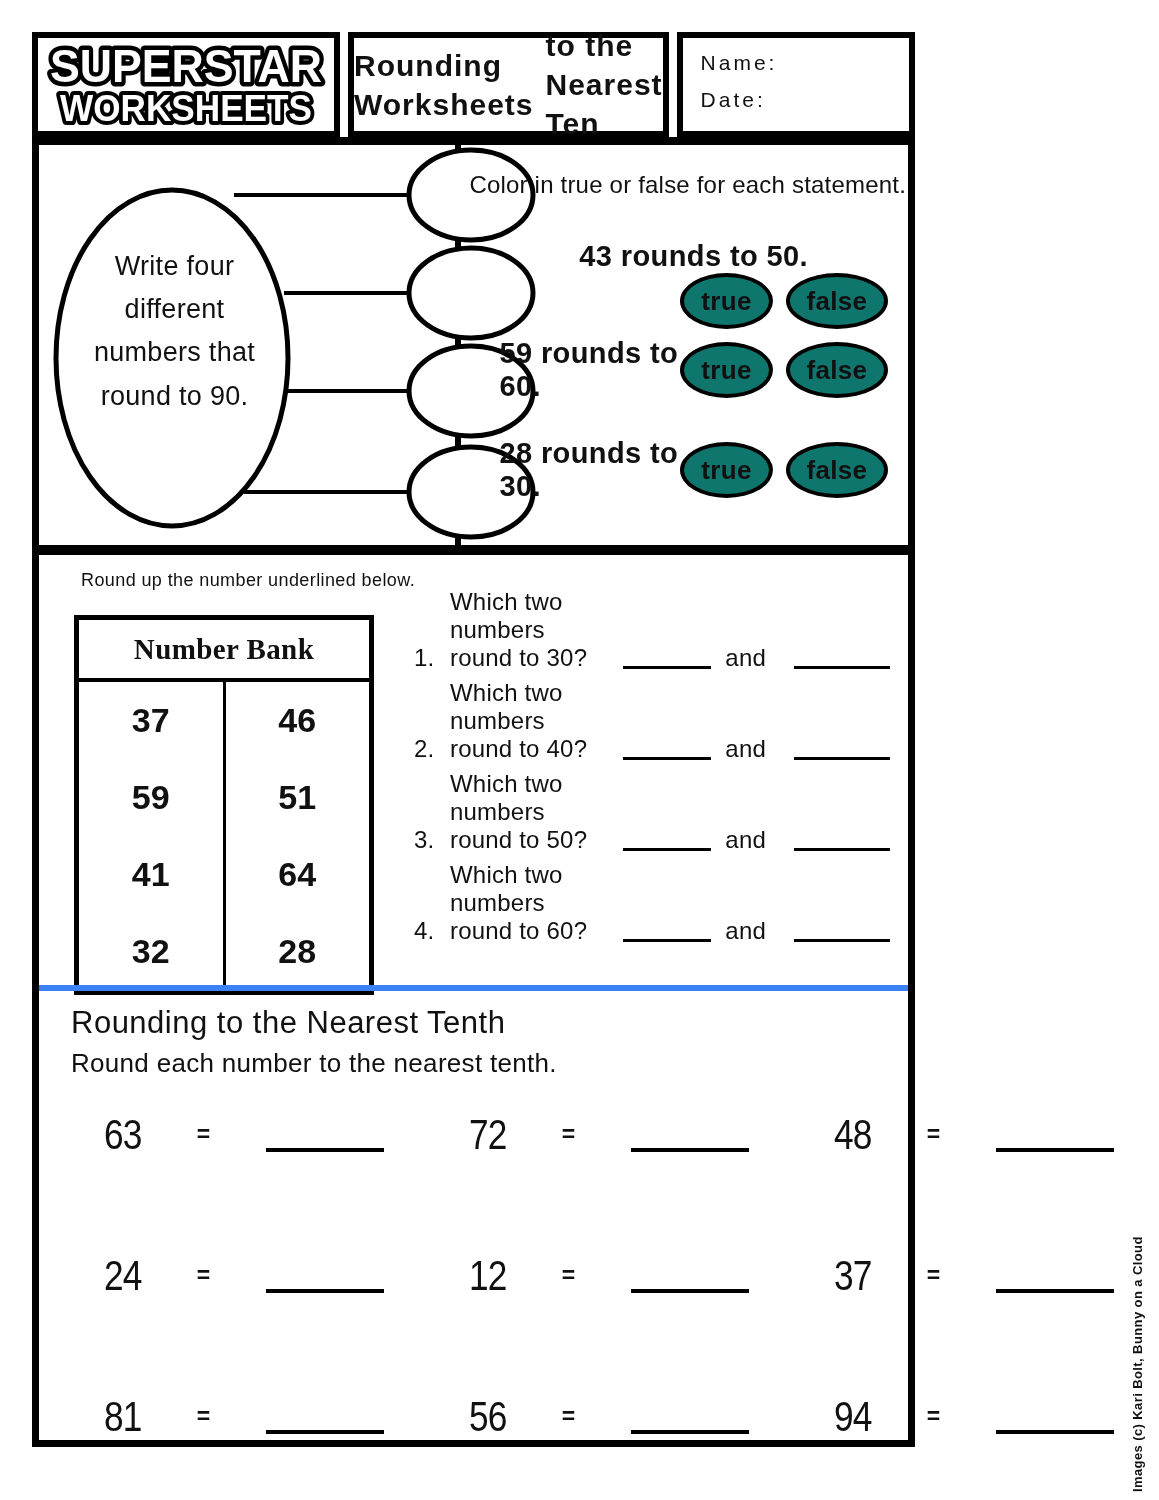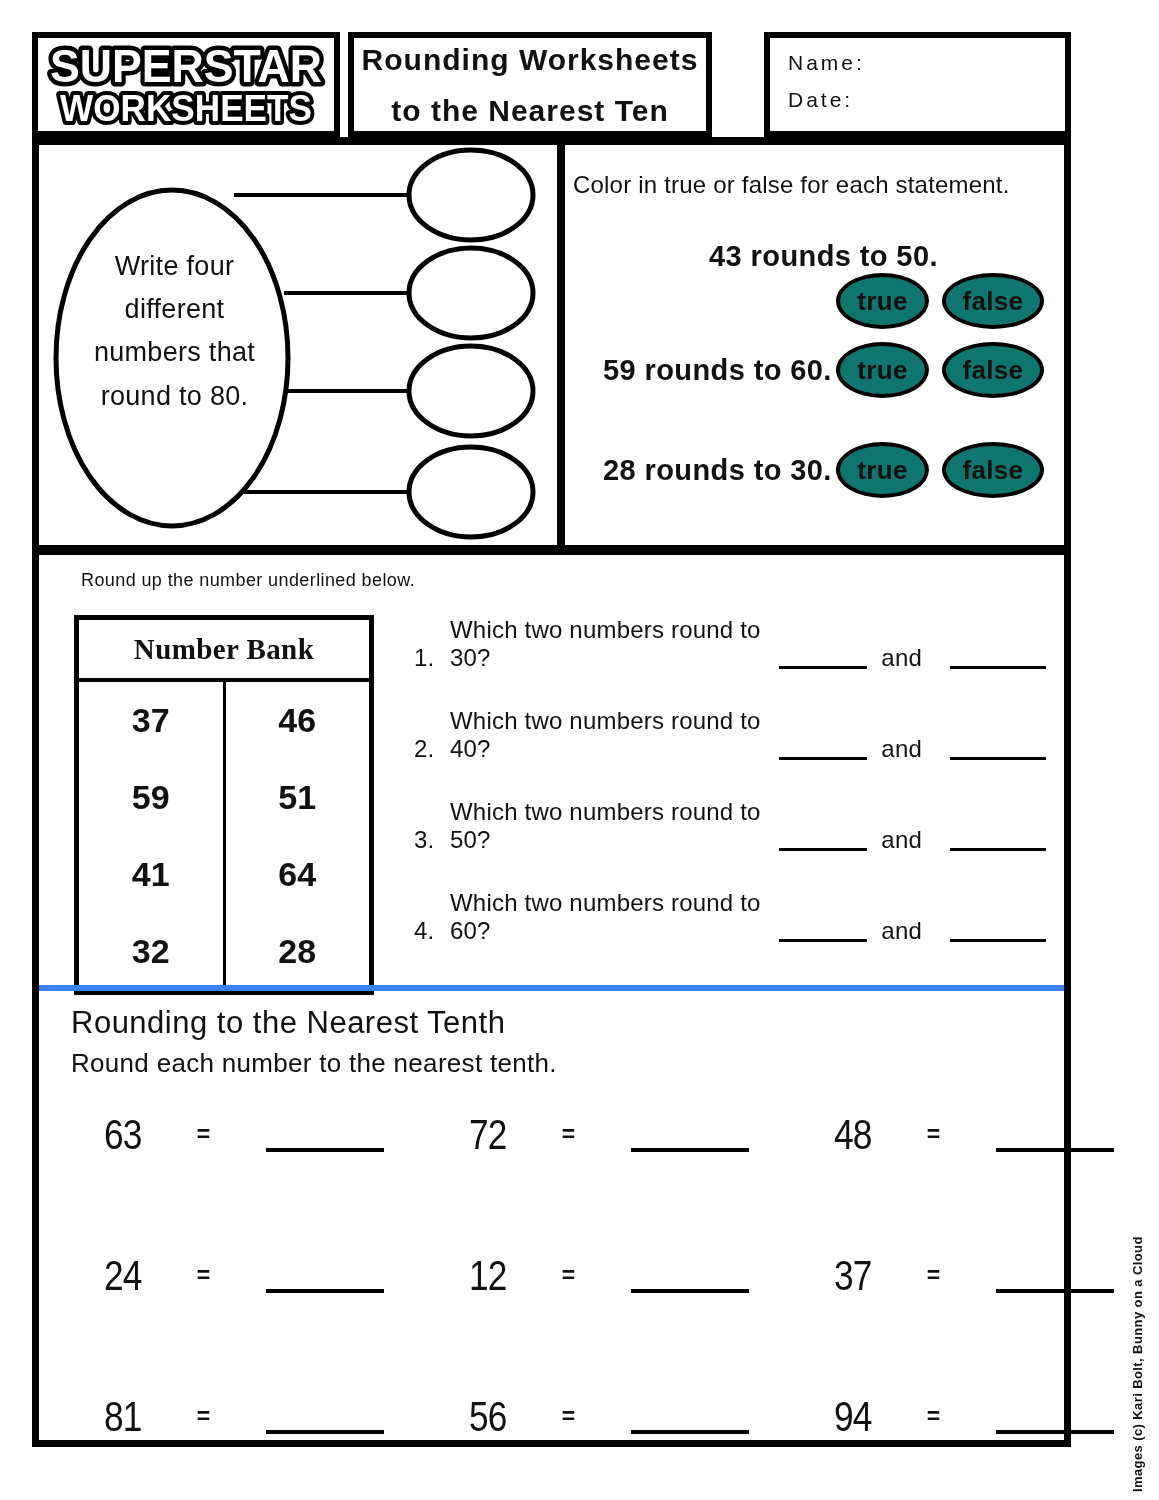--- a/index.html
+++ b/index.html
@@ -2,29 +2,29 @@
 <html><head>
 <meta charset="utf-8">
 <style>
   * { box-sizing: border-box; }
   html,body { margin:0; padding:0; }
   body {
     width:1159px; height:1500px; position:relative;
     background:#ffffff; color:#111111;
     font-family:"Liberation Sans", sans-serif;
   }
-  .page { position:absolute; left:32px; top:32px; width:1039px; }
+  .page { position:absolute; left:32px; top:32px; width:883px; }
 
   
   .header { display:flex; gap:8px; height:105px; }
   .hbox { border:6px solid #000; background:#fff; }
   .logo-box { width:308px; display:flex; align-items:center; justify-content:center; padding:2px; }
-  .title-box { flex:1; display:flex; flex-direction:column; align-items:center; justify-content:center;
+  .title-box { flex:1; display:flex; align-items:center; justify-content:center;
                font-weight:bold; font-size:30px; line-height:1.3; letter-spacing:1px;gap:12px; }
-  .name-box { width:307px; padding:13px 0 0 18px; font-size:21px; letter-spacing:3px;margin-left:44px; }
+  .name-box { width:307px; padding:13px 0 0 18px; font-size:21px; letter-spacing:3px; }
   .name-box .row { margin-bottom:13px; }
 
   
   .main { border:7px solid #000; border-top-width:8px; margin-top:0; background:#fff; }
 
   
   .sec-top { display:flex; height:400px; }
   .panel-left { width:518px; position:relative; }
   .panel-left svg { position:absolute; left:0; top:0; }
   .vdivider { width:8px; background:#000; }
@@ -112,21 +112,21 @@
           <line x1="195" y1="50" x2="375" y2="50" stroke="#000" stroke-width="4"></line>
           <line x1="245" y1="148" x2="375" y2="148" stroke="#000" stroke-width="4"></line>
           <line x1="247" y1="246" x2="375" y2="246" stroke="#000" stroke-width="4"></line>
           <line x1="205" y1="347" x2="375" y2="347" stroke="#000" stroke-width="4"></line>
           <ellipse cx="133" cy="213" rx="116" ry="168" fill="#fff" stroke="#000" stroke-width="5"></ellipse>
           <ellipse cx="432" cy="50" rx="62" ry="45" fill="#fff" stroke="#000" stroke-width="5"></ellipse>
           <ellipse cx="432" cy="148" rx="62" ry="45" fill="#fff" stroke="#000" stroke-width="5"></ellipse>
           <ellipse cx="432" cy="246" rx="62" ry="45" fill="#fff" stroke="#000" stroke-width="5"></ellipse>
           <ellipse cx="432" cy="347" rx="62" ry="45" fill="#fff" stroke="#000" stroke-width="5"></ellipse>
         </svg>
-        <div class="prompt">Write four different numbers that round to 80.</div>
+        <div class="prompt">Write four different numbers that round to 90.</div>
       </div>
       <div class="vdivider"></div>
       <div class="panel-right">
         <div class="tf-instruction">Color in true or false for each statement.</div>
 
         <div class="tf-row r0">
           <div class="tf-label">43 rounds to 50.</div>
           <div class="tf-ovals">
             <div class="tf-oval true">true</div>
             <div class="tf-oval false">false</div>

